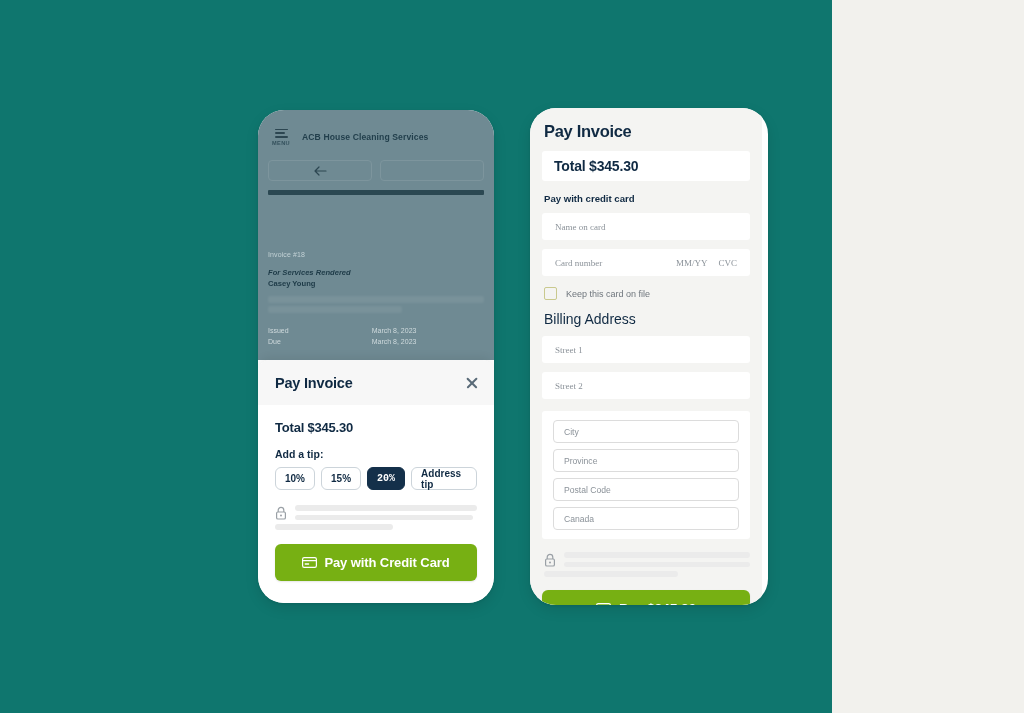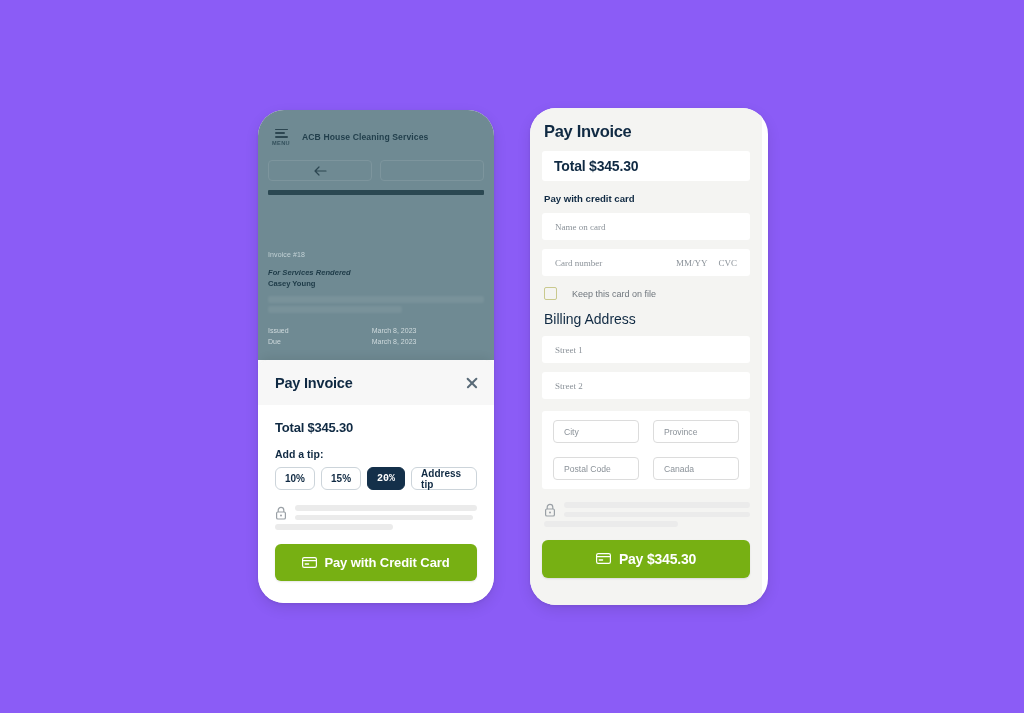--- a/index.html
+++ b/index.html
@@ -7,23 +7,23 @@
   html, body {
     width: 1024px;
     height: 713px;
     background: #f2f1ed;
     font-family: "Liberation Sans", sans-serif;
     overflow: hidden;
   }
 
   #stage {
     position: relative;
-    width: 1024px;
+    width: 832px;
     height: 713px;
-    background: #8b5cf6;
+    background: #0f766e;
     padding-left: 19px;
   }
 
   
   #phone-left {
     position: absolute;
     left: 258px;
     top: 110px;
     width: 236px;
     height: 493px;
@@ -312,21 +312,21 @@
     font-family: Liberation Serif, serif;
   }
   .r-field .grow { flex: 1; }
   .r-field .mm { margin-right: 11px; color: #8b9299; }
   .r-field .cvc { color: #8b9299; }
 
   .r-check-row {
     margin-top: 11px;
     display: flex;
     align-items: center;
-    gap: 15px;
+    gap: 9px;
     margin-left: 2px;
   }
   .r-checkbox {
     width: 13px; height: 13px;
     border: 1.4px solid #c9c98e;
     border-radius: 2px;
     background: #f4f4f2;
     cursor: pointer;
     flex: none;
   }
@@ -340,22 +340,22 @@
     color: #102a43;
   }
   .r-addr-group {
     margin-top: 12px;
     background: #ffffff;
     border-radius: 3px;
     padding: 9px 11px;
   }
   .r-grid {
     display: grid;
-    grid-template-columns: 1fr 1fr;
-    gap: 14px;
+    grid-template-columns: 1fr;
+    gap: 6px;
   }
   .r-sub-field {
     height: 23px;
     border: 1px solid #dcdcdc;
     border-radius: 4px;
     display: flex;
     align-items: center;
     padding: 0 10px;
     font-size: 8.6px;
     color: #8b9299;

